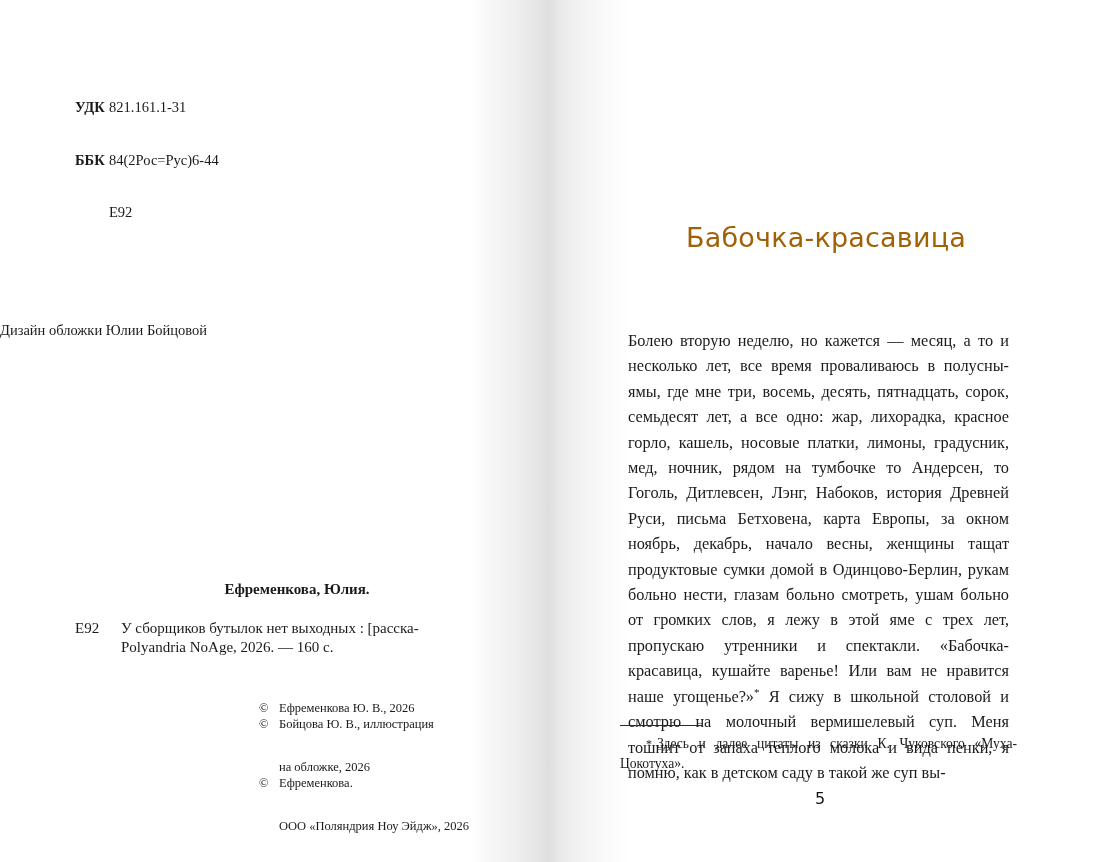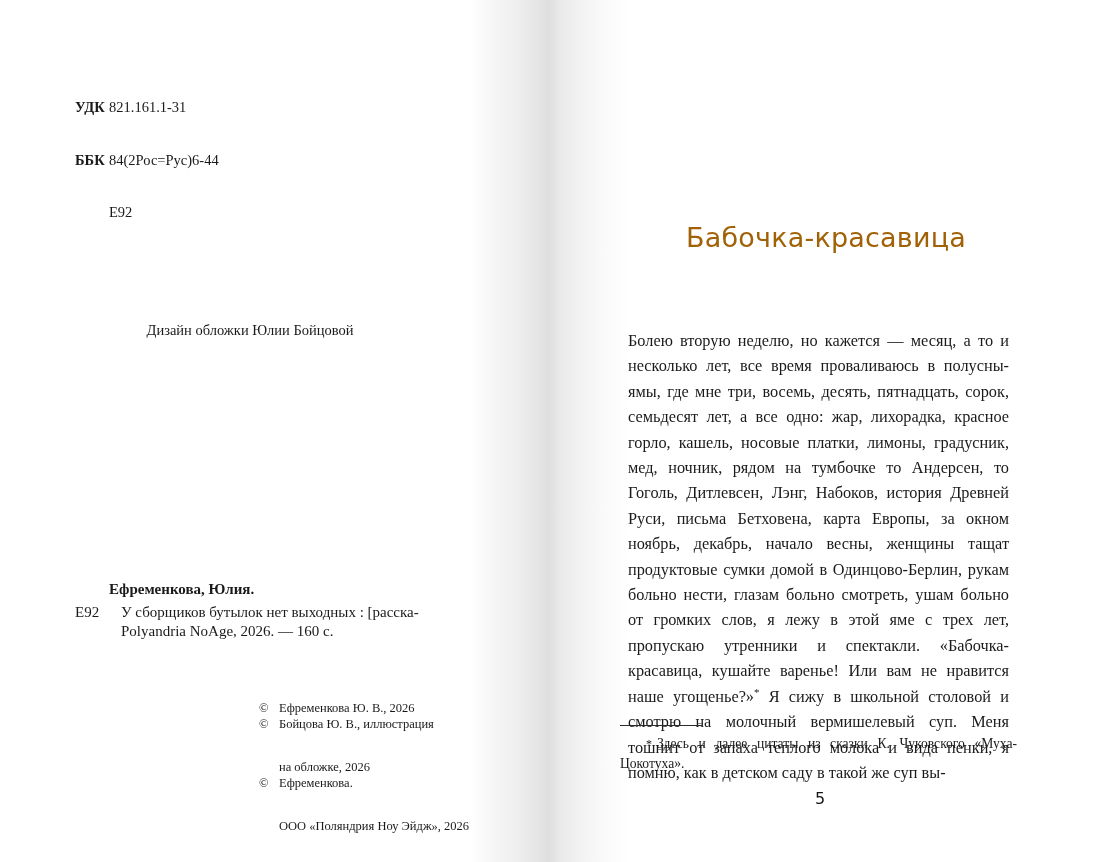--- a/index.html
+++ b/index.html
@@ -54,37 +54,37 @@
   }
   .classif .row { display: block; }
   .classif .lbl { display: inline-block; width: 34px; font-weight: bold; }
   .classif .row-indent { padding-left: 34px; }
 
   .cover-credit {
     position: absolute;
     left: 0;
     top: 322px;
     width: 500px;
-    text-align: center;
     font-size: 14.5px;
   }
 
   .bib {
     position: absolute;
     left: 75px;
     top: 580px;
     width: 410px;
     font-size: 15px;
     line-height: 19.5px;
   }
   .bib-author {
     font-weight: bold;
     display: block;
     padding-left: 34px;
-    margin-bottom: 3px;
+    margin-bottom: 19px;
+    text-align: center;
   }
   .bib-body {
     display: block;
     position: relative;
     padding-left: 46px;
     text-indent: 0;
   }
   .bib-code {
     position: absolute;
     left: 0;

